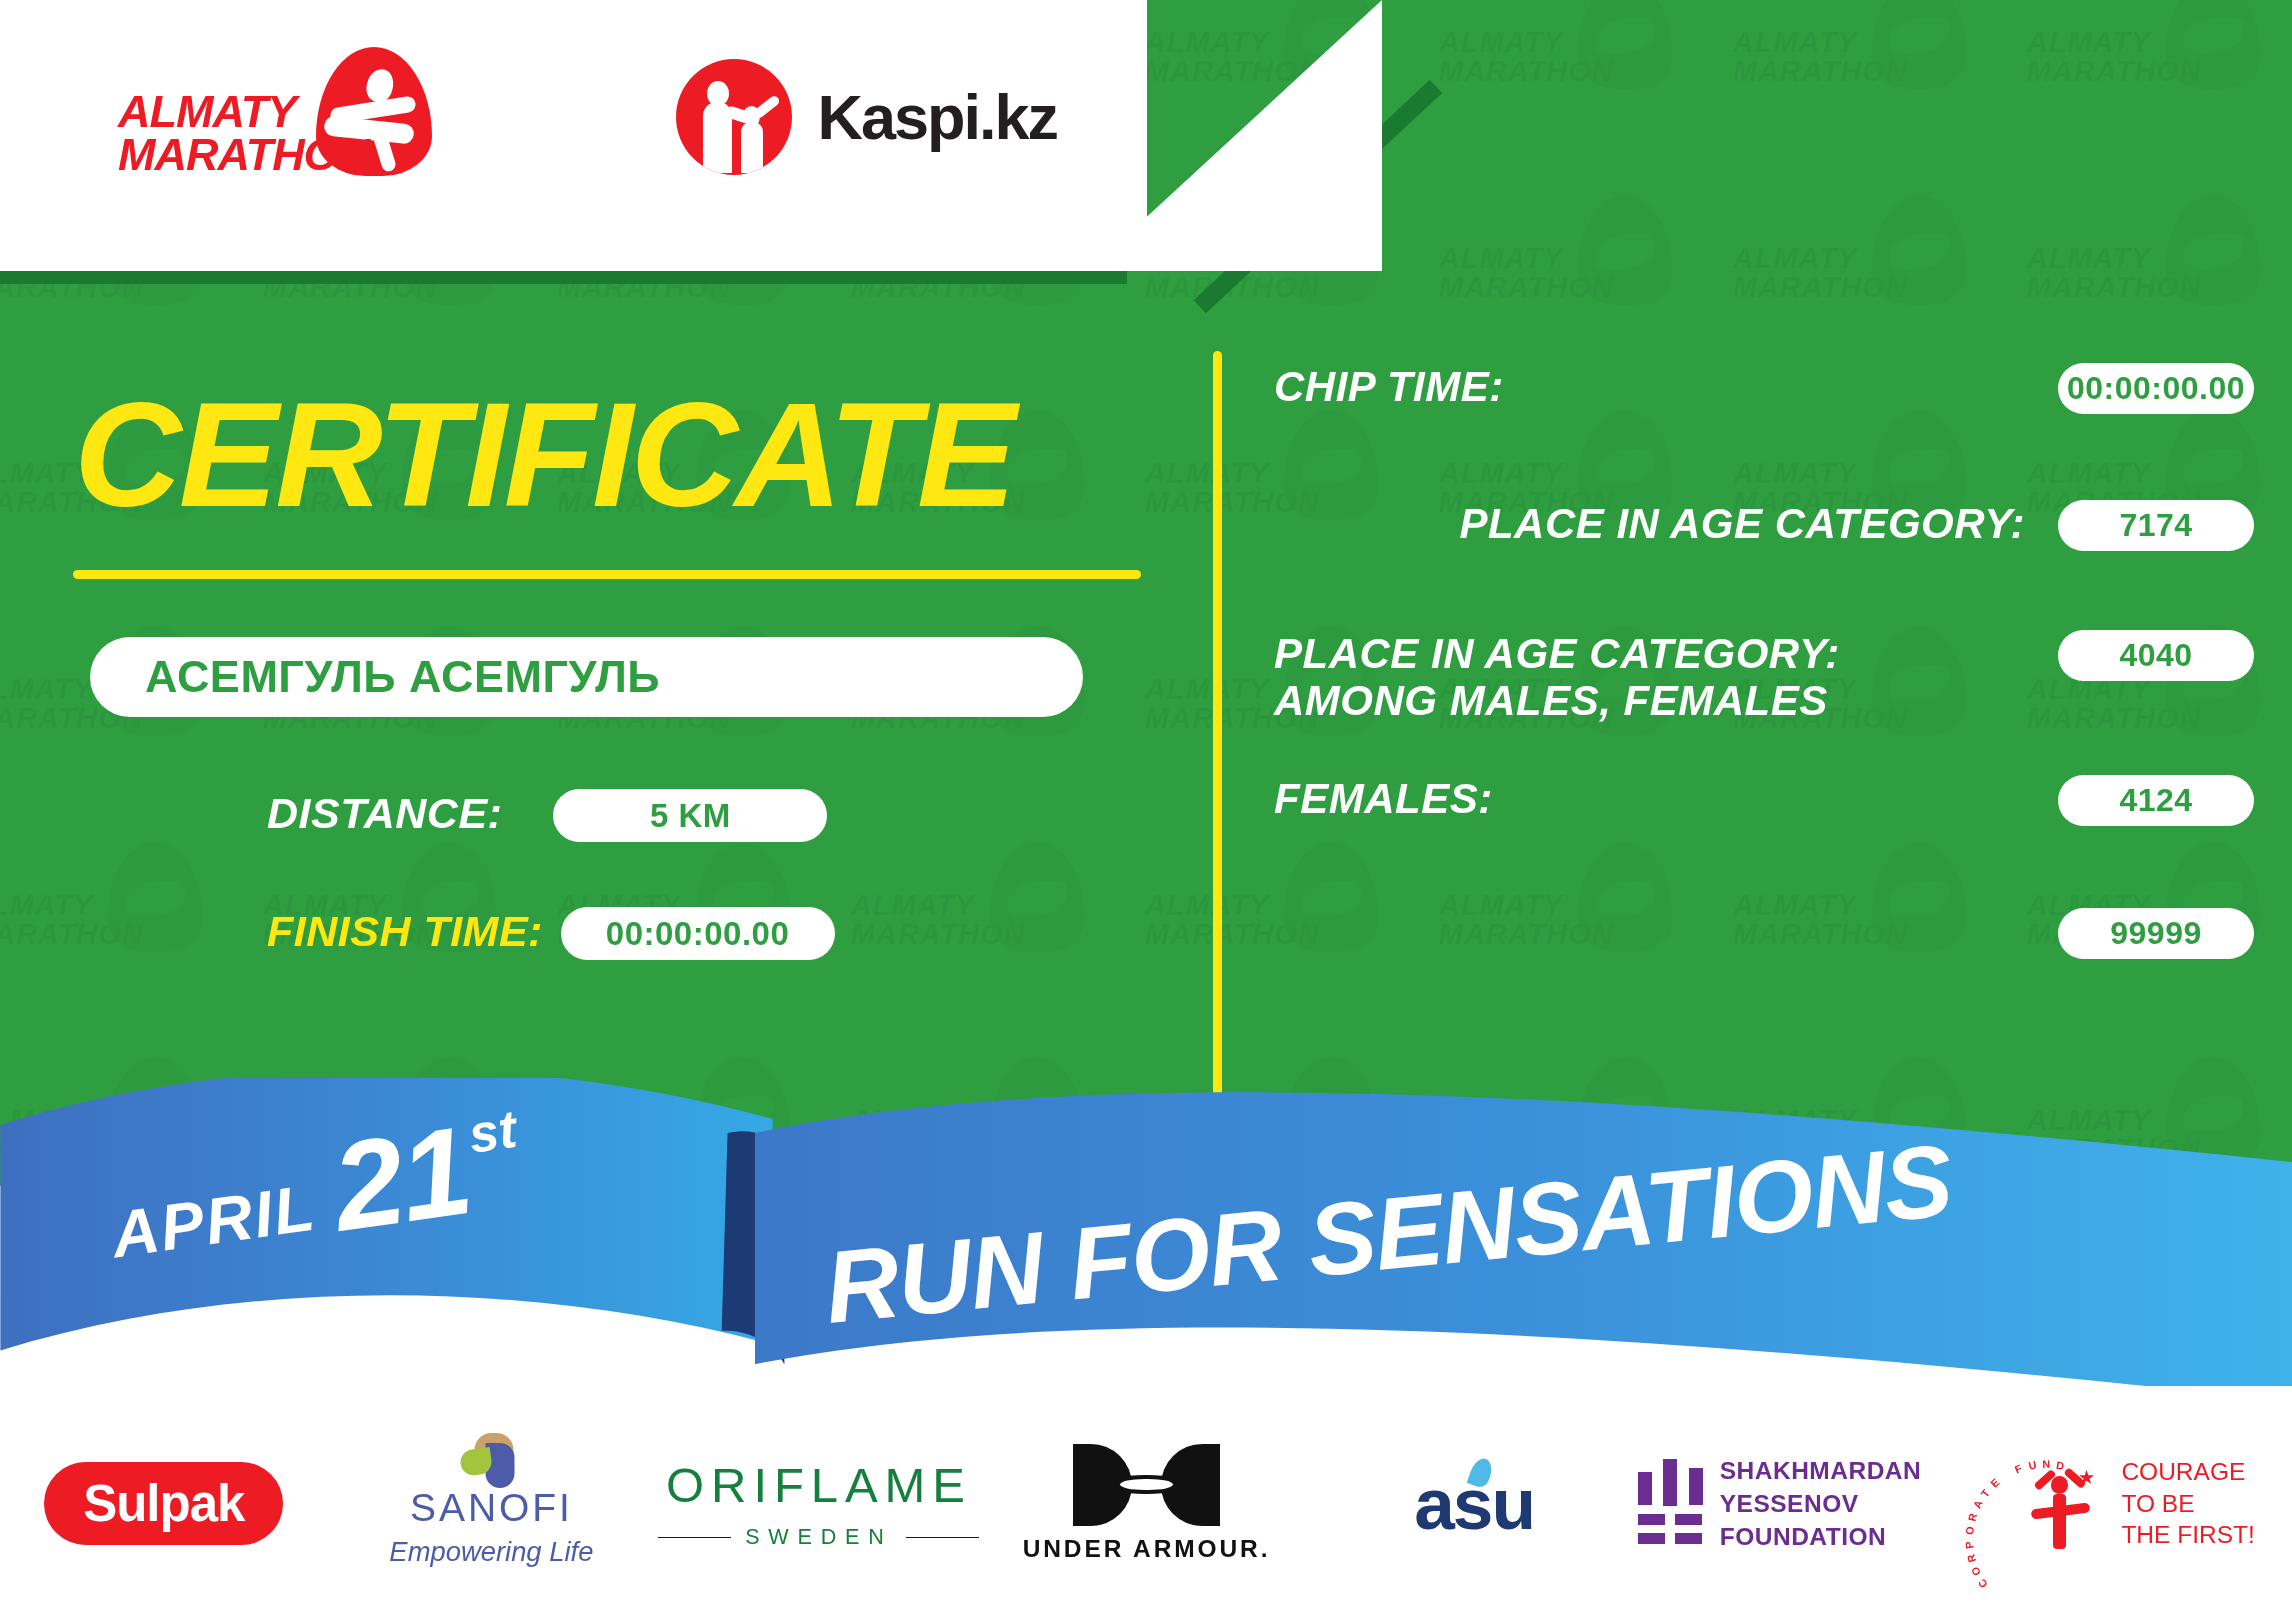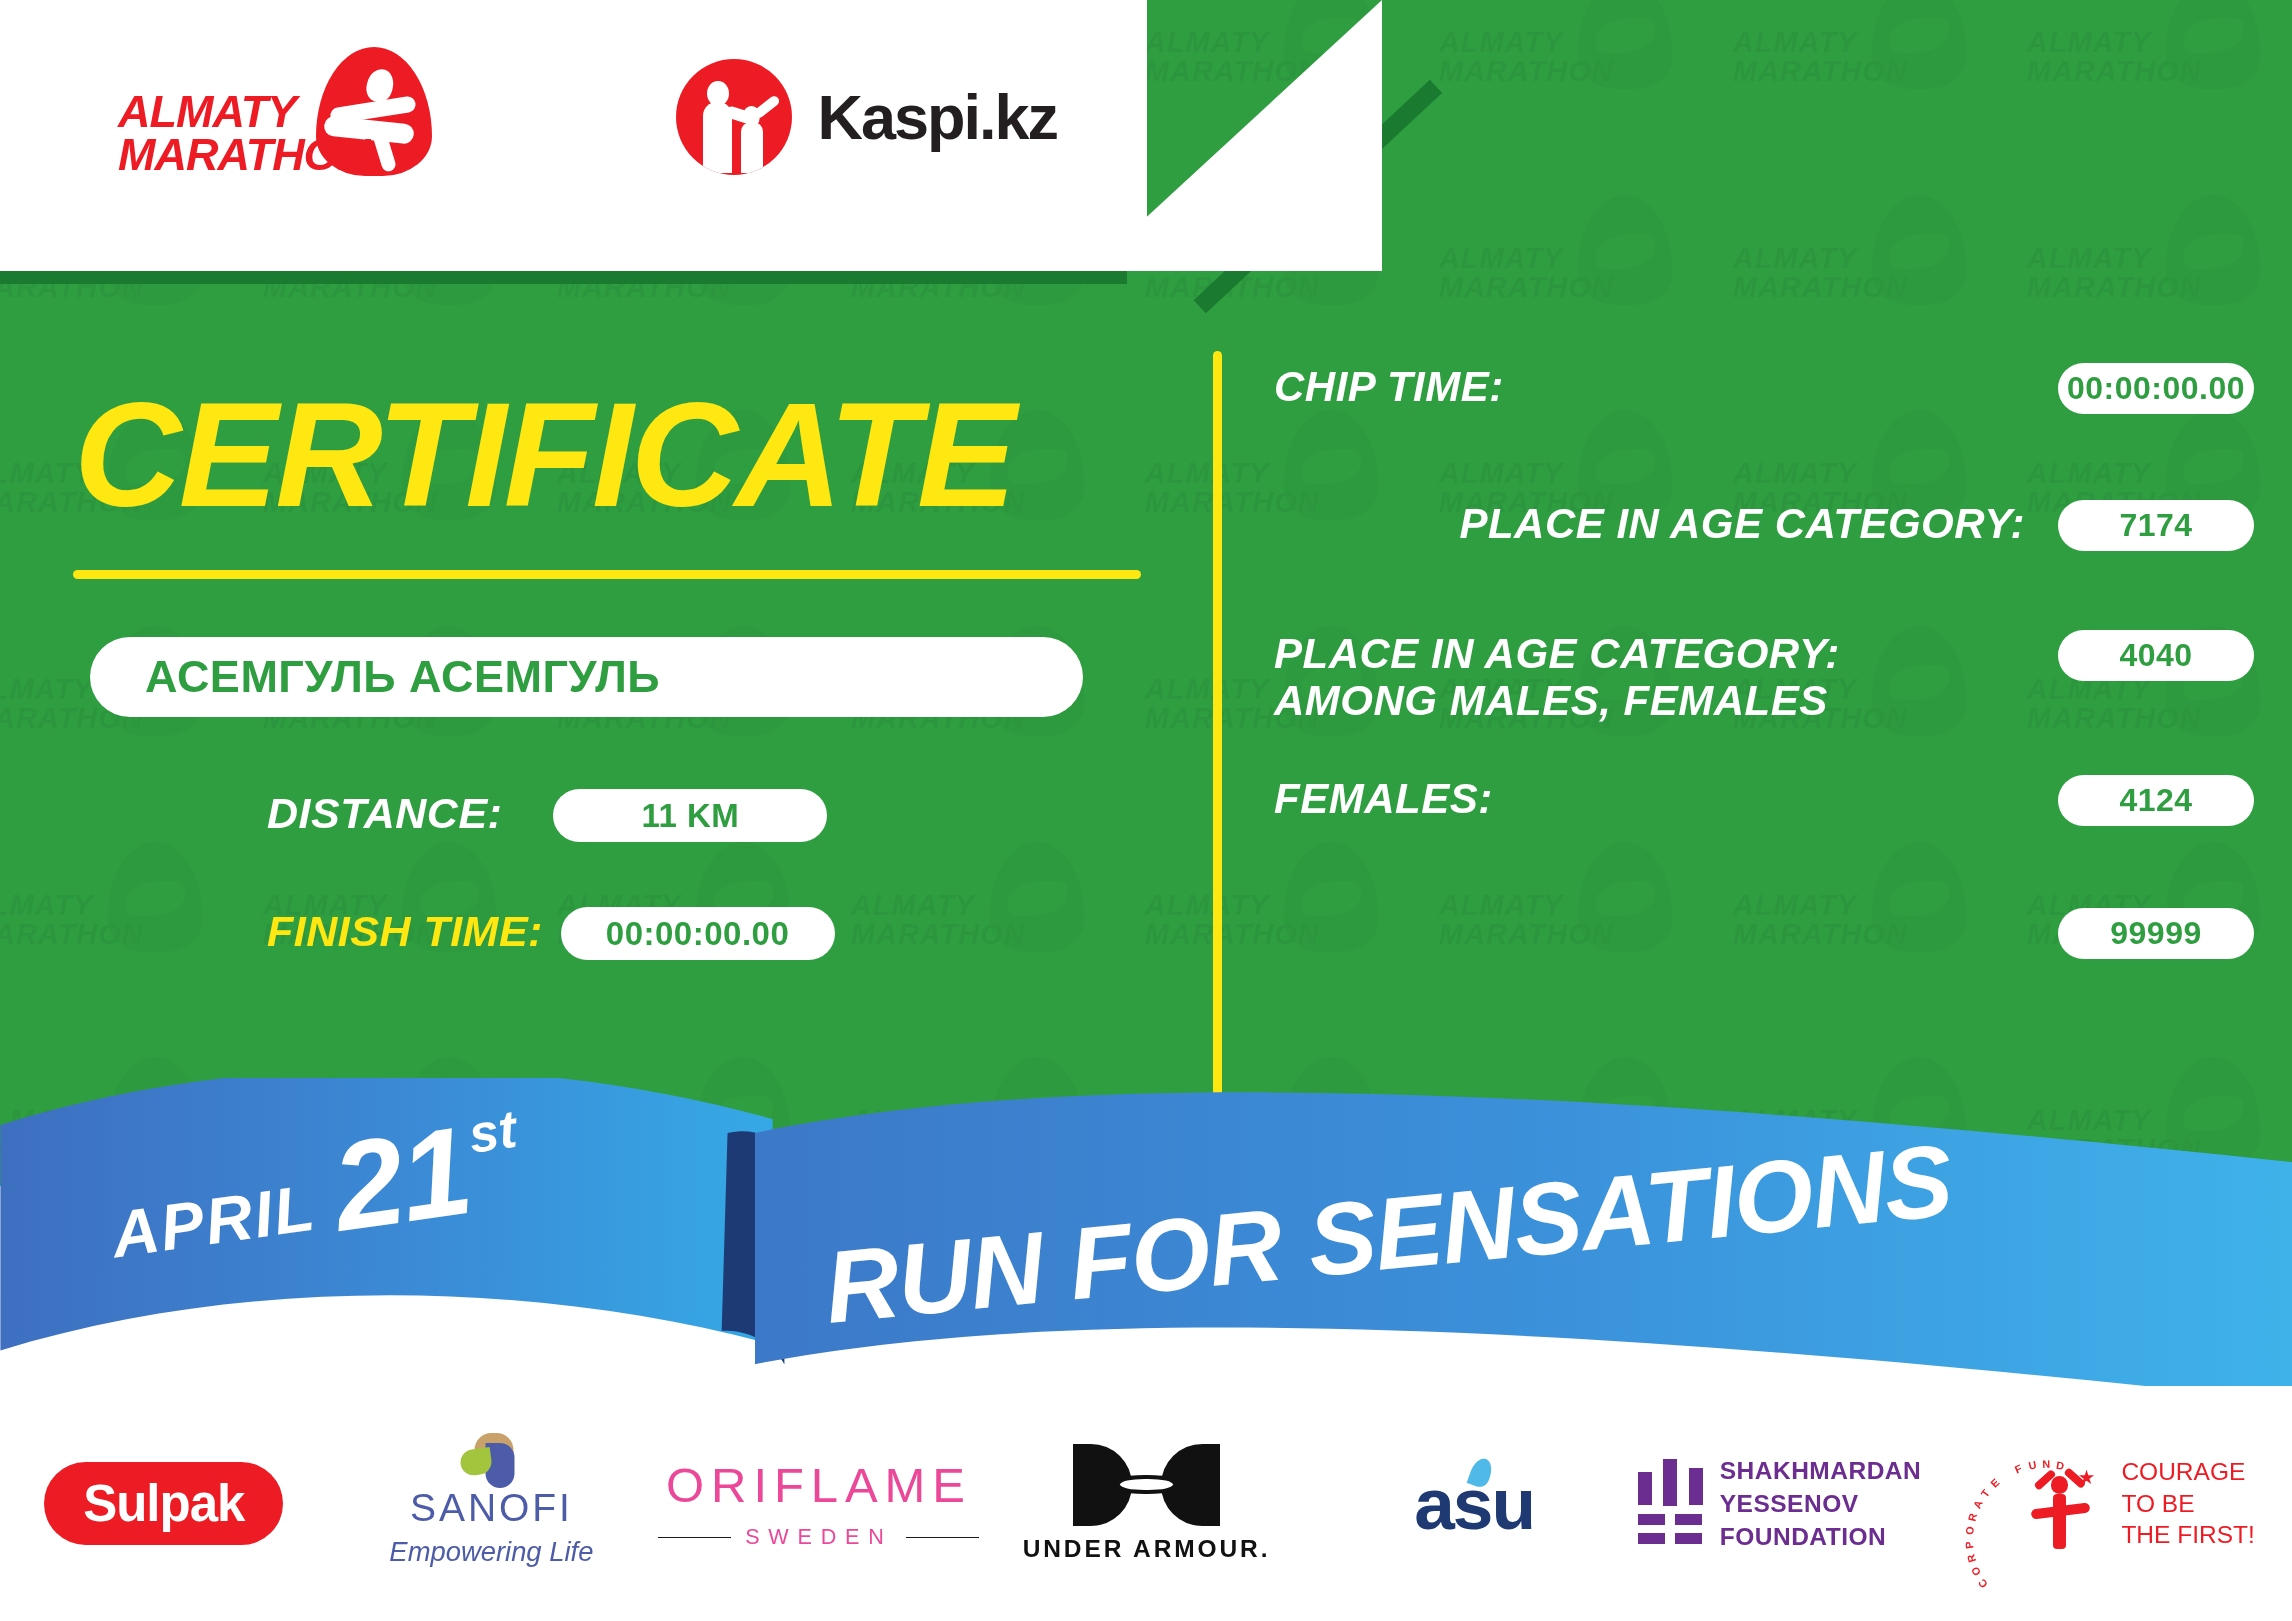--- a/index.html
+++ b/index.html
@@ -388,21 +388,21 @@
   }
   
   .sanofi{text-align:center;position:relative;padding-top:47px;}
   .sanofi-mark{position:absolute;left:50%;top:-5.9px;transform:translateX(-50%);width:69px;height:55px;}
   .sn-tan{position:absolute;left:17.6px;top:0;width:39px;height:25.5px;background:#C9A26B;border-radius:25.5px 25.5px 0 13.7px;}
   .sn-blue{position:absolute;left:29px;top:9.8px;width:29px;height:45px;background:#4C5CA8;border-radius:0 23.5px 23.5px 23.5px;}
   .sn-green{position:absolute;left:3.9px;top:15.7px;width:31px;height:25.5px;background:#A3C53E;border-radius:17.6px 0 17.6px 17.6px;transform:rotate(-8deg);}
   .sanofi-name{color:#4C5CA8;font-size:39px;letter-spacing:2.9px;font-weight:normal;}
   .sanofi-tag{color:#4C5CA8;font-size:27.4px;font-style:italic;margin-top:5.9px;}
   
-  .oriflame{text-align:center;color:#ec4899;}
+  .oriflame{text-align:center;color:#15803d;}
   .ori-name{font-size:49px;letter-spacing:6.9px;font-weight:300;}
   .ori-sub{
     font-size:21.6px;letter-spacing:8.8px;margin-top:11.8px;
     display:flex;align-items:center;justify-content:center;gap:13.7px;
   }
   .ori-sub:before,.ori-sub:after{content:"";width:73px;height:1px;background:#1a1a1a;display:inline-block;}
   
   .ua{text-align:center;color:#111;}
   .ua-mark{position:relative;width:147px;height:82px;margin:0 auto 9.8px;}
   .ua-l{position:absolute;left:0;top:0;width:59px;height:82px;background:#111;border-radius:0 70% 70% 0 / 0 50% 50% 0;}
@@ -726,21 +726,21 @@
   <div class="left-col">
     <div class="cert-title">CERTIFICATE</div>
     <div class="yellow-rule"></div>
 
     <div class="name-pill">
       <span>АСЕМГУЛЬ АСЕМГУЛЬ</span>
     </div>
 
     <div class="row-left" id="row-distance">
       <div class="lbl white">DISTANCE:</div>
-      <div class="val-pill">11 KM</div>
+      <div class="val-pill">5 KM</div>
     </div>
 
     <div class="row-left" id="row-finish">
       <div class="lbl yellow">FINISH TIME:</div>
       <div class="val-pill">00:00:00.00</div>
     </div>
   </div>
 
   <div class="divider"></div>
 

